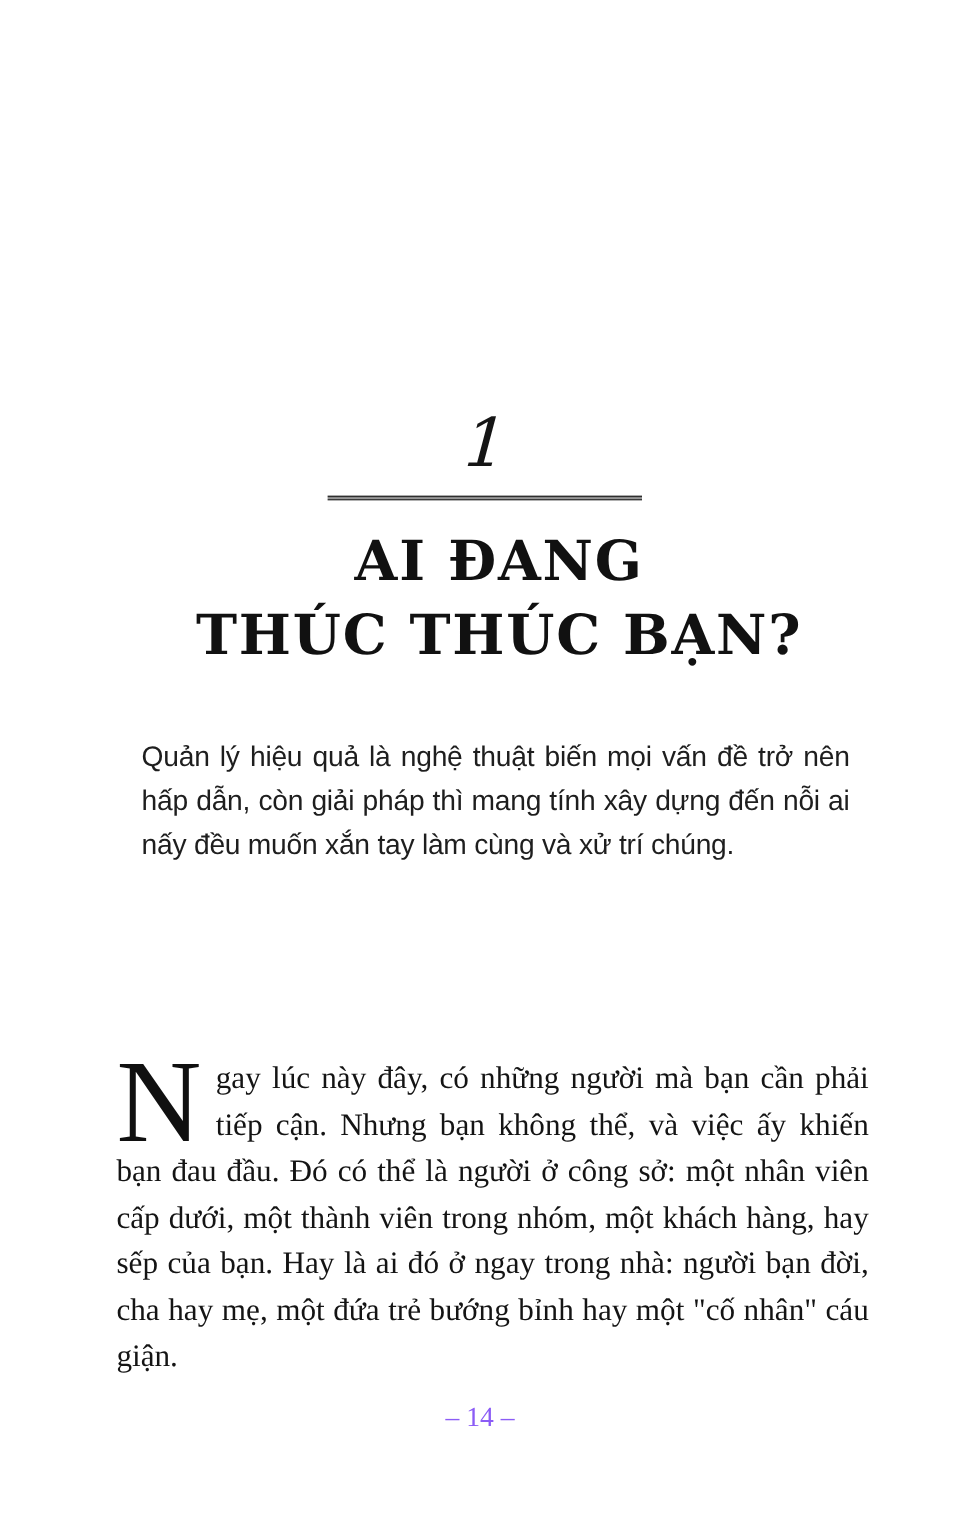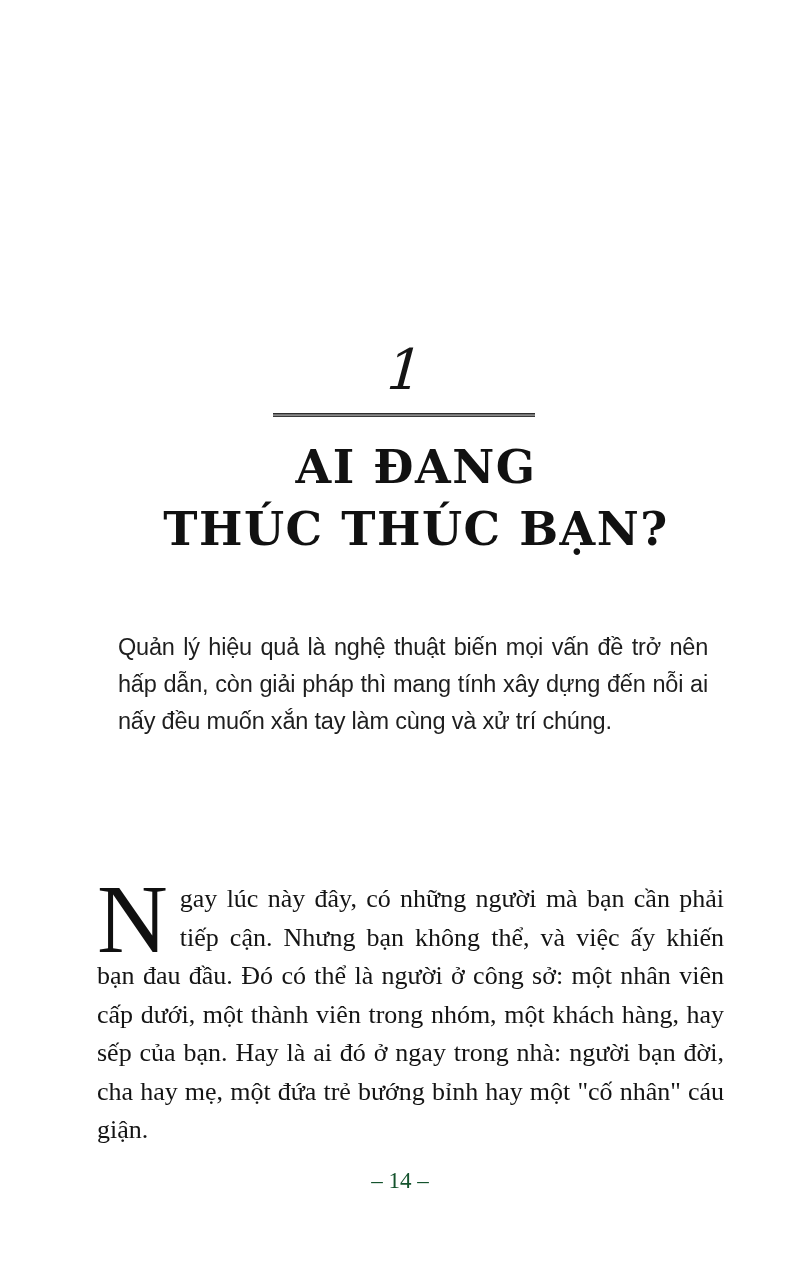--- a/index.html
+++ b/index.html
@@ -48,21 +48,21 @@
     text-align: center;
     font-family: "DejaVu Serif", "Liberation Serif", serif;
     font-weight: 700;
     font-size: 46px;
     line-height: 62px;
     letter-spacing: 1.5px;
     color: #111111;
   }
   .epigraph {
     position: absolute;
-    top: 629px;
+    top: 612px;
     left: 118px;
     width: 590px;
     font-family: "Liberation Sans", sans-serif;
     font-size: 23.5px;
     line-height: 37px;
     letter-spacing: -0.2px;
     text-align: justify;
     color: #1e1e1e;
   }
   .epigraph-attribution {
@@ -101,21 +101,21 @@
     color: #101010;
   }
   .page-footer {
     position: absolute;
     top: 1168px;
     left: 0;
     width: 800px;
     text-align: center;
     font-family: "Liberation Serif", serif;
     font-size: 23px;
-    color: #14532d;
+    color: #8b5cf6;
   }
 </style>
 </head>
 <body>
 
 <div class="page">
 
   <div class="chapter-number">1</div>
 
   <div class="chapter-rule"></div>

